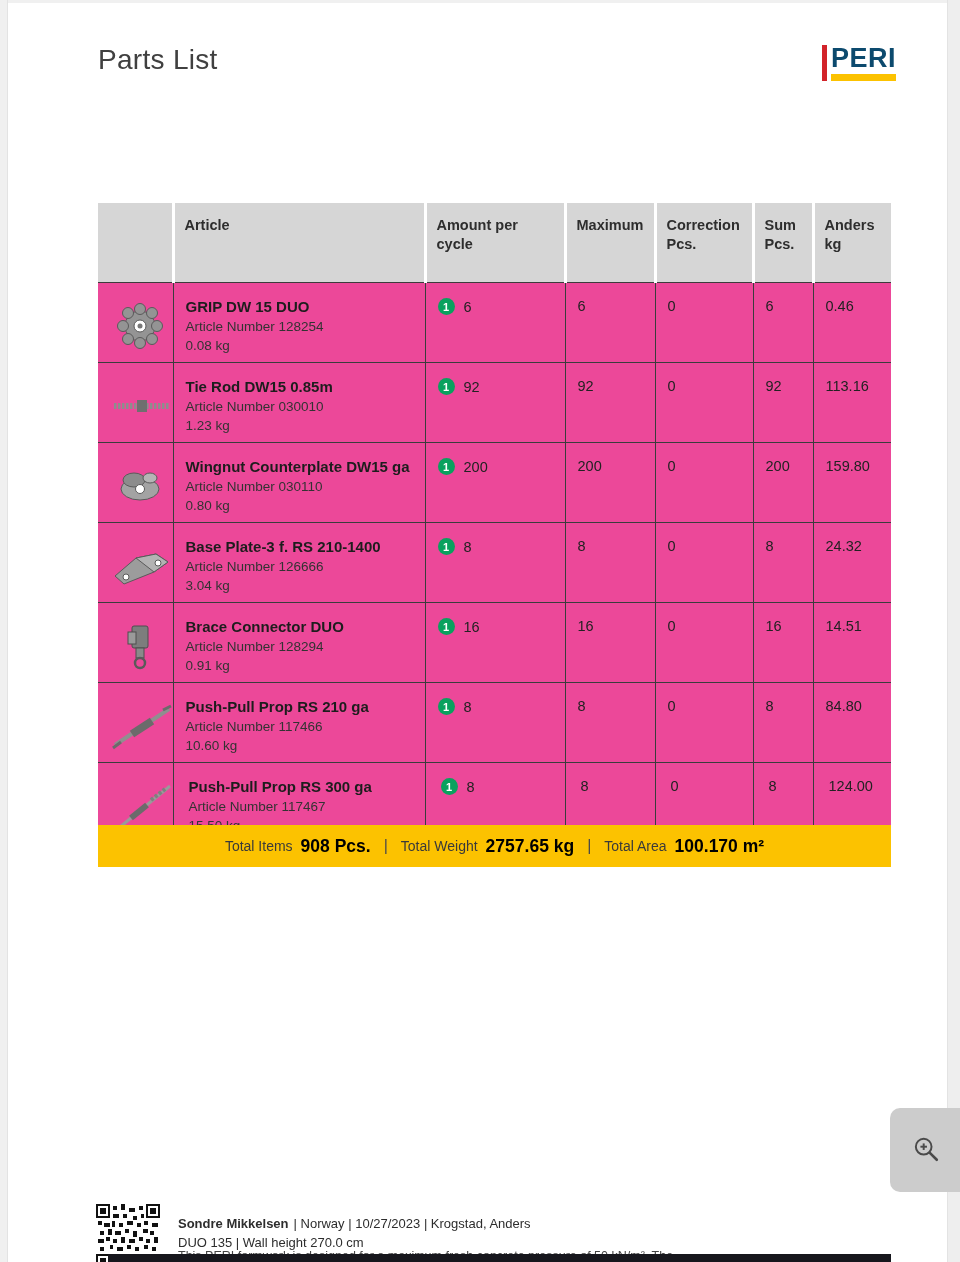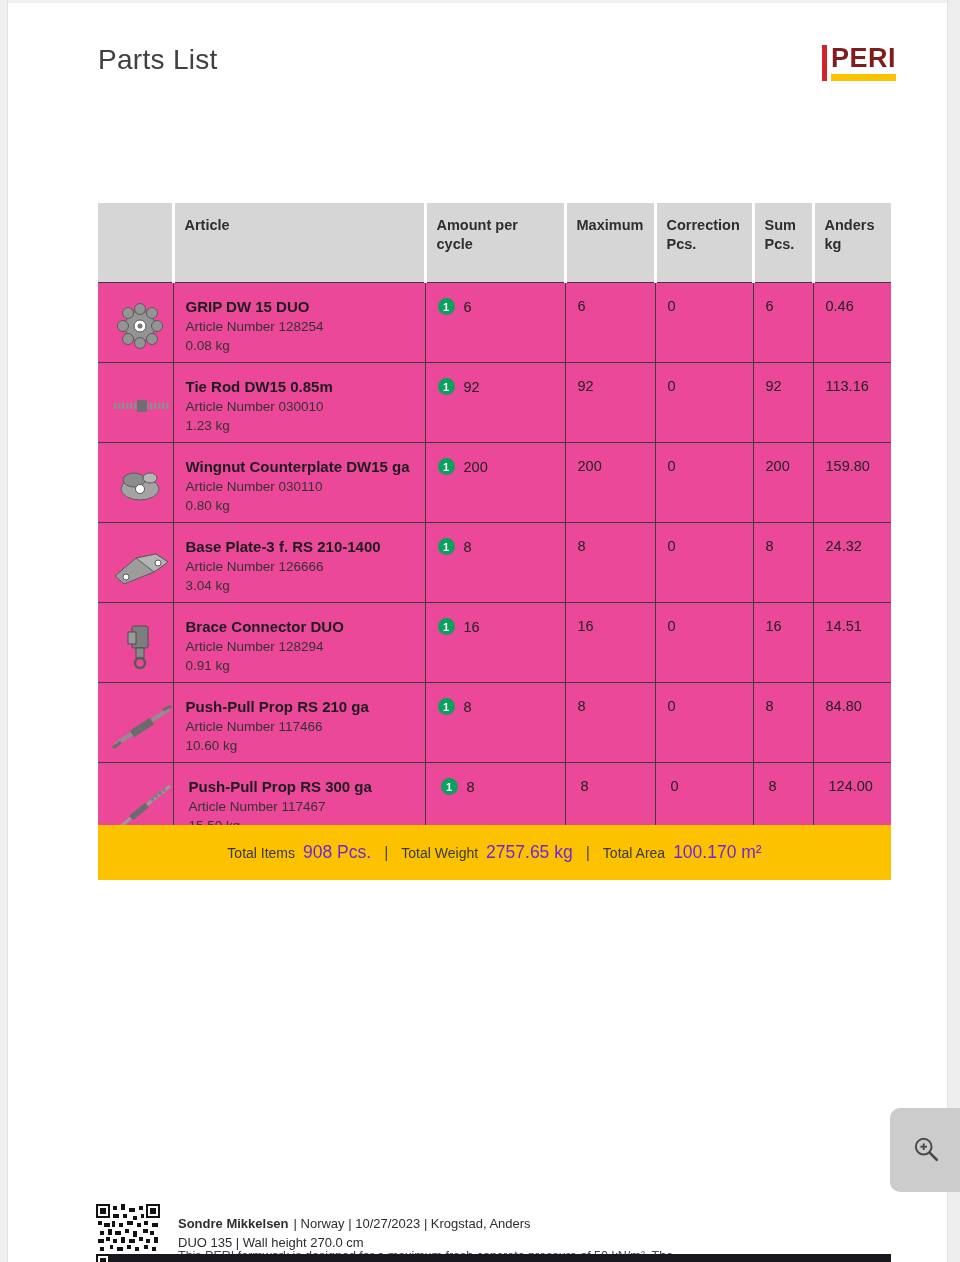--- a/index.html
+++ b/index.html
@@ -14,21 +14,21 @@
   .edge-left{position:absolute;left:0;top:0;width:7px;height:1262px;background:#f0f0f0;border-right:1px solid #e3e3e3;}
   .edge-right{position:absolute;right:0;top:0;width:12px;height:1262px;background:#eeeeee;border-left:1px solid #e3e3e3;}
 
   
   .page-title{position:absolute;left:98px;top:44px;font-size:28px;font-weight:400;color:#404040;letter-spacing:.3px;}
 
   
   .peri-logo{position:absolute;left:822px;top:45px;display:flex;align-items:stretch;}
   .logo-redbar{width:5px;background:#D2232A;margin-right:4px;}
   .logo-right{display:flex;flex-direction:column;}
-  .logo-text{font-size:27px;font-weight:800;color:#7f1d1d;line-height:1;letter-spacing:.5px;}
+  .logo-text{font-size:27px;font-weight:800;color:#0c4a6e;line-height:1;letter-spacing:.5px;}
   .logo-underline{height:7px;background:#FCC200;margin-top:2px;}
 
   
   table.parts-table{
     position:absolute;left:98px;top:203px;width:793px;
     border-collapse:collapse;table-layout:fixed;
   }
   .parts-table thead th{
     background:#d6d6d6;text-align:left;vertical-align:top;
     font-size:14.5px;font-weight:700;color:#2e2e2e;line-height:1.32;
@@ -49,25 +49,25 @@
   .part-sub{font-size:13.5px;color:#333;line-height:1.4;}
   .amount-wrap{display:flex;align-items:center;gap:9px;}
   .badge{
     width:17px;height:17px;border-radius:50%;background:#0AA15E;color:#fff;
     font-size:11px;font-weight:700;display:inline-flex;align-items:center;justify-content:center;
     flex:0 0 17px;
   }
 
   
   .totals-bar{
-    position:absolute;left:98px;top:825px;width:793px;height:55px;background:#FCC200;
+    position:absolute;left:98px;top:825px;width:793px;height:42px;background:#FCC200;
     display:flex;align-items:center;justify-content:center;color:#2b2b2b;
   }
   .t-label{font-size:14px;color:#3a3a3a;margin:0 8px 0 0;}
-  .t-value{font-size:17.5px;font-weight:400;color:#6d28d9;text-align:center;}
+  .t-value{font-size:17.5px;font-weight:700;color:#000000;text-align:center;}
   .t-sep{font-size:16px;color:#4a4a4a;margin:0 13px;font-weight:400;}
 
   
   .zoom-btn{
     position:absolute;top:1108px;right:0;width:70px;height:84px;background:#cccccc;
     border-radius:10px 0 0 10px;display:flex;align-items:center;justify-content:center;z-index:6;
   }
   .zoom-btn svg{width:34px;height:34px;}
 
   

